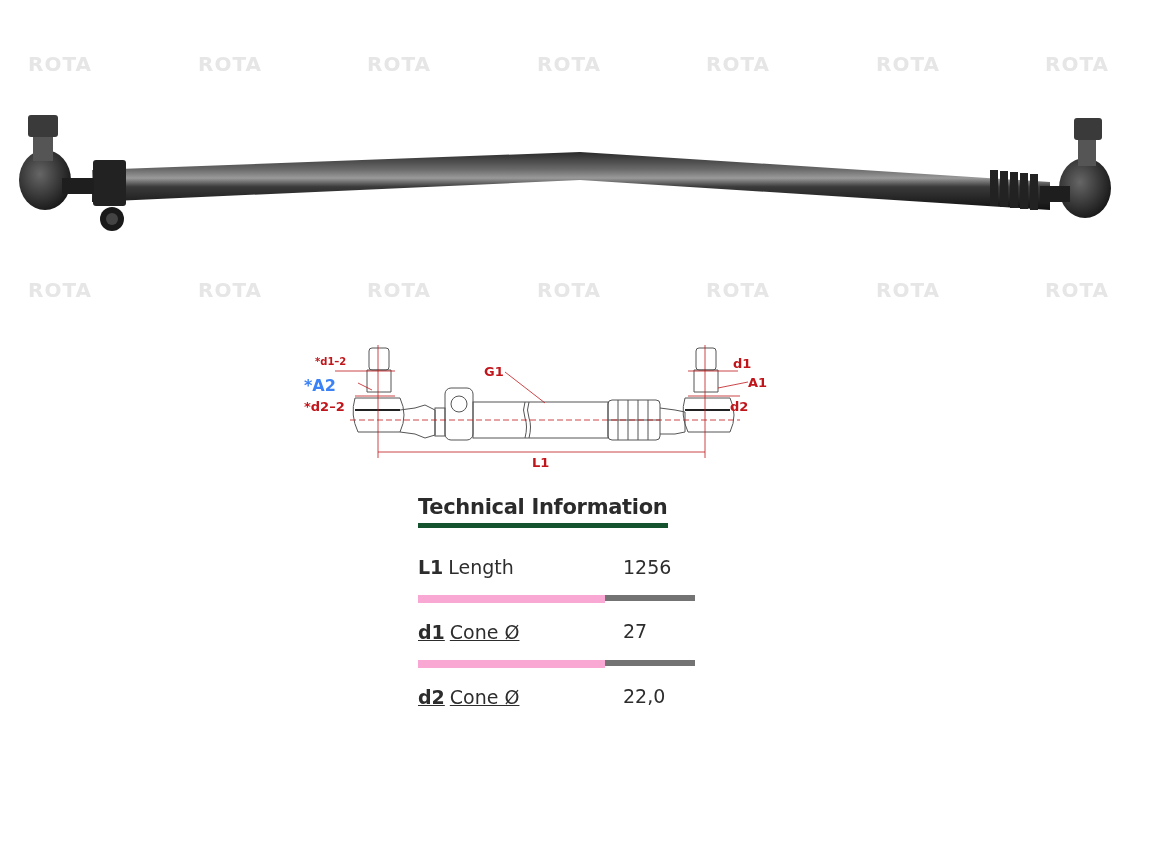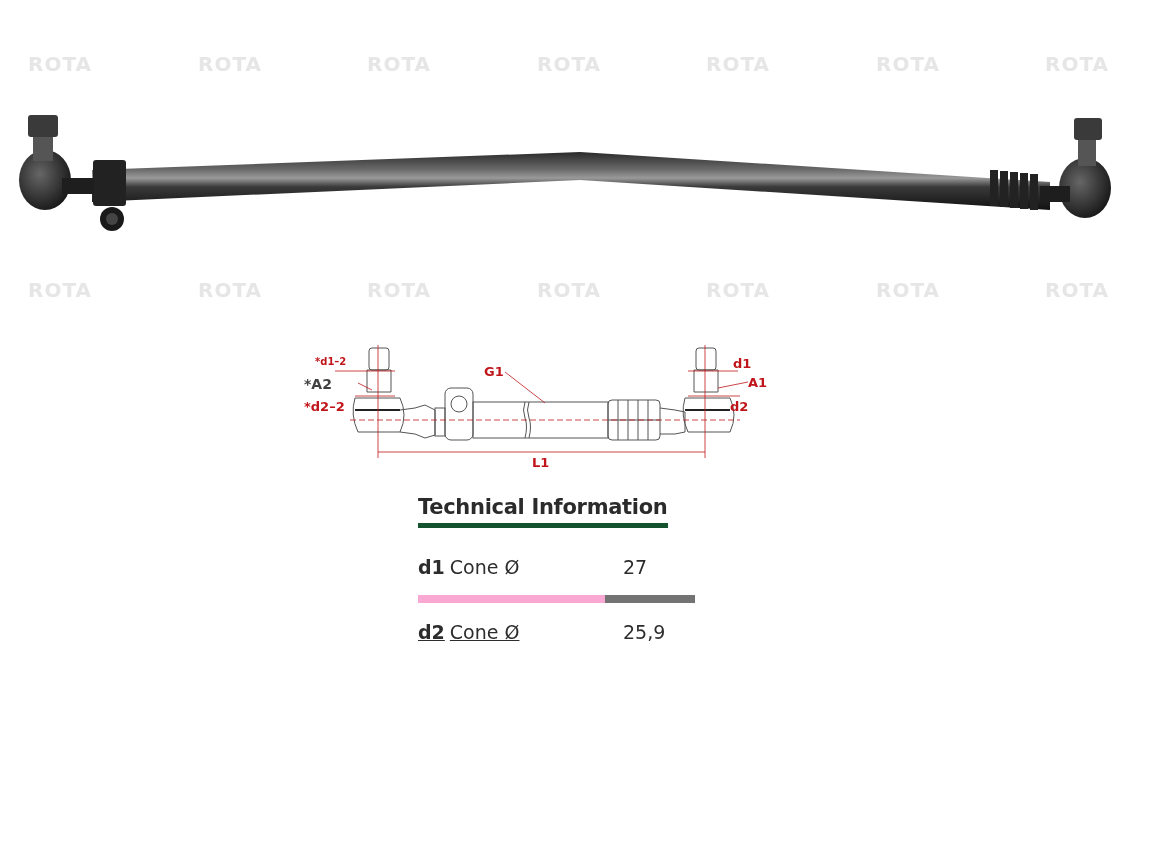--- a/index.html
+++ b/index.html
@@ -10,21 +10,21 @@
 
     .diagram { position: absolute; left: 300px; top: 340px; width: 480px; height: 140px; }
 
     .tech { position: absolute; left: 418px; top: 495px; width: 300px; }
     .tech-title { font-family: "DejaVu Sans", sans-serif; font-size: 21px; font-weight: bold; color: #2b2b2b; letter-spacing: -0.3px; display: inline-block; padding-bottom: 4px; border-bottom: 5px solid #14532d; margin: 0; }
     .tech-table { border-collapse: separate; border-spacing: 0; margin-top: 10px; }
     .tech-table td { font-family: "DejaVu Sans", sans-serif; font-size: 19px; color: #2d2d2d; height: 57px; vertical-align: middle; padding: 0; }
     .tech-table td.lbl { width: 187px; }
     .tech-table td.val { width: 72px; padding-left: 18px; }
     .tech-table tr + tr td.lbl { border-top: 8px solid #f9a8d4; text-decoration: underline; }
-    .tech-table tr + tr td.val { border-top: 8px solid #737373; }
+    .tech-table tr + tr td.val { border-top: 6px solid #737373; }
     .code { font-weight: bold; margin-right: 5px; }
   </style>
 </head>
 <body>
 
 <div class="product-photo">
 
   <div class="watermark" style="left:28px;top:52px;">ROTA</div>
   <div class="watermark" style="left:198px;top:52px;">ROTA</div>
   <div class="watermark" style="left:367px;top:52px;">ROTA</div>
@@ -121,36 +121,40 @@
       <line x1="35" y1="31" x2="95" y2="31"></line>
       <line x1="388" y1="31" x2="438" y2="31"></line>
       <line x1="58" y1="43" x2="72" y2="50"></line>
       <line x1="418" y1="48" x2="448" y2="42"></line>
       <line x1="55" y1="56" x2="95" y2="56"></line>
       <line x1="388" y1="56" x2="440" y2="56"></line>
       <line x1="205" y1="32" x2="245" y2="63"></line>
     </g>
   </svg>
   <div style="position:absolute;left:15px;top:16px;color:#c0161b;font-weight:bold;font-size:10px;font-family:'DejaVu Sans',sans-serif;">*d1–2</div>
-  <div style="position:absolute;left:4px;top:36px;color:#404040;font-weight:bold;font-size:14px;font-family:'DejaVu Sans',sans-serif;">*A2</div>
+  <div style="position:absolute;left:4px;top:36px;color:#3b82f6;font-weight:bold;font-size:16px;font-family:'DejaVu Sans',sans-serif;">*A2</div>
   <div style="position:absolute;left:4px;top:59px;color:#c0161b;font-weight:bold;font-size:13px;font-family:'DejaVu Sans',sans-serif;text-align:center;">*d2–2</div>
   <div style="position:absolute;left:184px;top:24px;color:#c0161b;font-weight:bold;font-size:13px;font-family:'DejaVu Sans',sans-serif;">G1</div>
   <div style="position:absolute;left:433px;top:16px;color:#c0161b;font-weight:bold;font-size:13px;font-family:'DejaVu Sans',sans-serif;">d1</div>
   <div style="position:absolute;left:448px;top:35px;color:#c0161b;font-weight:bold;font-size:13px;font-family:'DejaVu Sans',sans-serif;">A1</div>
   <div style="position:absolute;left:430px;top:59px;color:#c0161b;font-weight:bold;font-size:13px;font-family:'DejaVu Sans',sans-serif;">d2</div>
   <div style="position:absolute;left:232px;top:115px;color:#c0161b;font-weight:bold;font-size:13px;font-family:'DejaVu Sans',sans-serif;">L1</div>
 </div>
 
 <div class="tech">
   <h2 class="tech-title">Technical Information</h2>
   <table class="tech-table">
     <tbody>
+        <tr>
+      <td class="lbl"><span class="code">L1</span><span>Length</span></td>
+      <td class="val">1256</td>
+    </tr>
     <tr>
       <td class="lbl"><span class="code">d1</span><span>Cone Ø</span></td>
       <td class="val">27</td>
     </tr>
     <tr>
       <td class="lbl"><span class="code">d2</span><span>Cone Ø</span></td>
-      <td class="val">25,9</td>
+      <td class="val">22,0</td>
     </tr>
   </tbody>
     </table>
 </div>
 
 </body></html>

